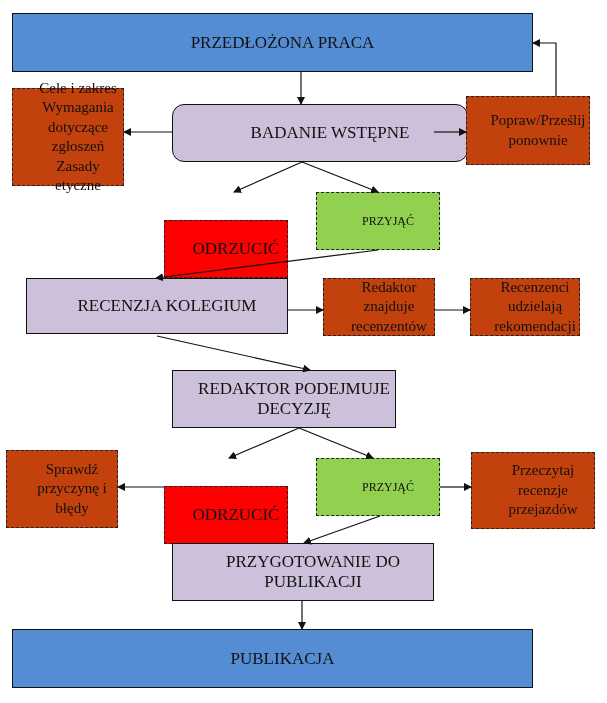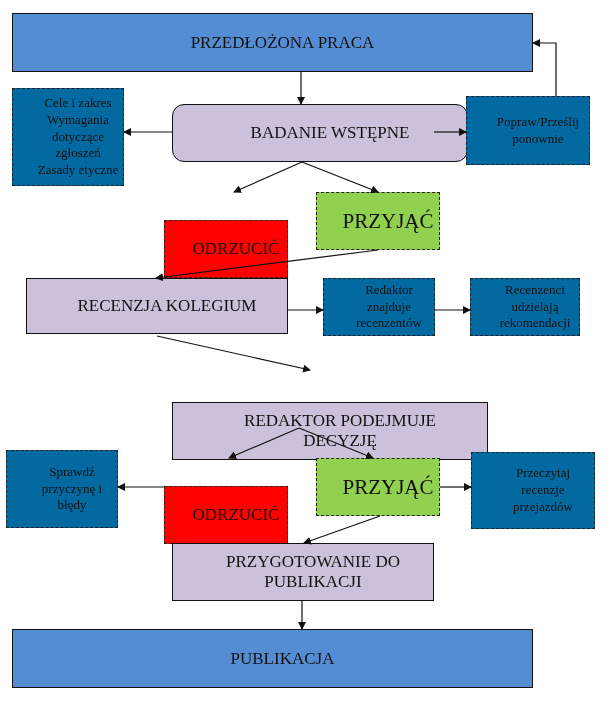--- a/index.html
+++ b/index.html
@@ -5,22 +5,22 @@
   html, body { margin: 0; padding: 0; background: #ffffff; }
   body { width: 607px; height: 703px; position: relative; overflow: hidden;
          font-family: "Liberation Serif", serif; color: #111; }
   .box { position: absolute; box-sizing: border-box; display: flex; align-items: center;
          justify-content: center; text-align: center; padding-left: 20px; }
   .solid { border: 1.5px solid #111; }
   .dashed { border: 1.5px dashed #222; }
   .blue { background: #548dd4; font-size: 17px; }
   .lav { background: #ccc0da; font-size: 17px; line-height: 1.2; }
   .red { background: #ff0000; font-size: 17px; margin-top: 28px; }
-  .green { background: #92d050; font-size: 21px; }
-  .note { background: #0369a1; font-size: 13px; line-height: 1.3; }
+  .green { background: #92d050; font-size: 12px; }
+  .note { background: #c2410c; font-size: 15px; line-height: 1.3; }
   .note span, .lav span { white-space: pre-line; }
   svg.arrows { position: absolute; left: 0; top: 0; pointer-events: none; }
 </style>
 </head>
 <body>
 
 <div class="box solid blue" style="left:12px; top:13px; width:521px; height:59px;">
   <span>PRZEDŁOŻONA PRACA</span>
 </div>
 
@@ -58,21 +58,21 @@
 znajduje
 recenzentów</span>
 </div>
 
 <div class="box dashed note" style="left:470px; top:278px; width:110px; height:58px;">
   <span>Recenzenci
 udzielają
 rekomendacji</span>
 </div>
 
-<div class="box solid lav" style="left:172px; top:370px; width:316px; height:58px;margin-top:32px;">
+<div class="box solid lav" style="left:172px; top:370px; width:224px; height:58px;">
   <span>REDAKTOR PODEJMUJE
 DECYZJĘ</span>
 </div>
 
 <div class="box dashed note" style="left:6px; top:450px; width:112px; height:78px;font-family:Liberation Serif, serif;">
   <span>Sprawdź
 przyczynę i
 błędy</span>
 </div>
 

